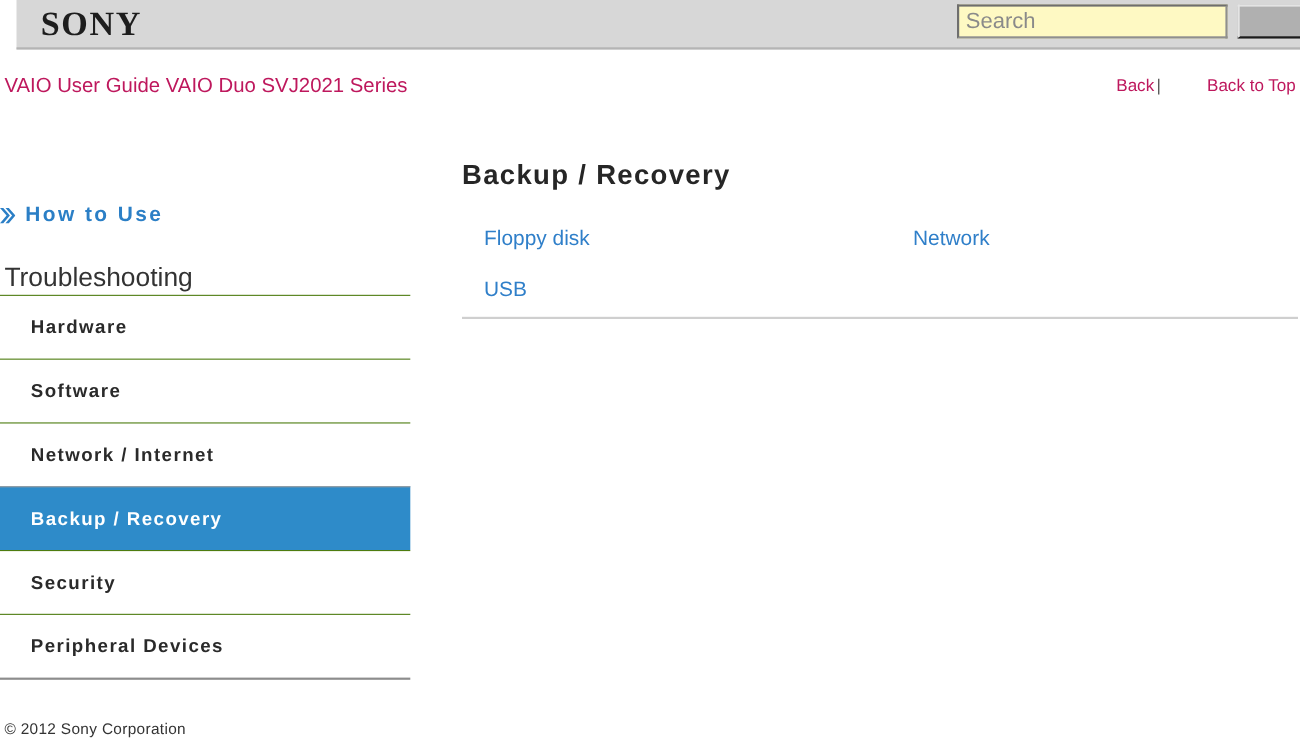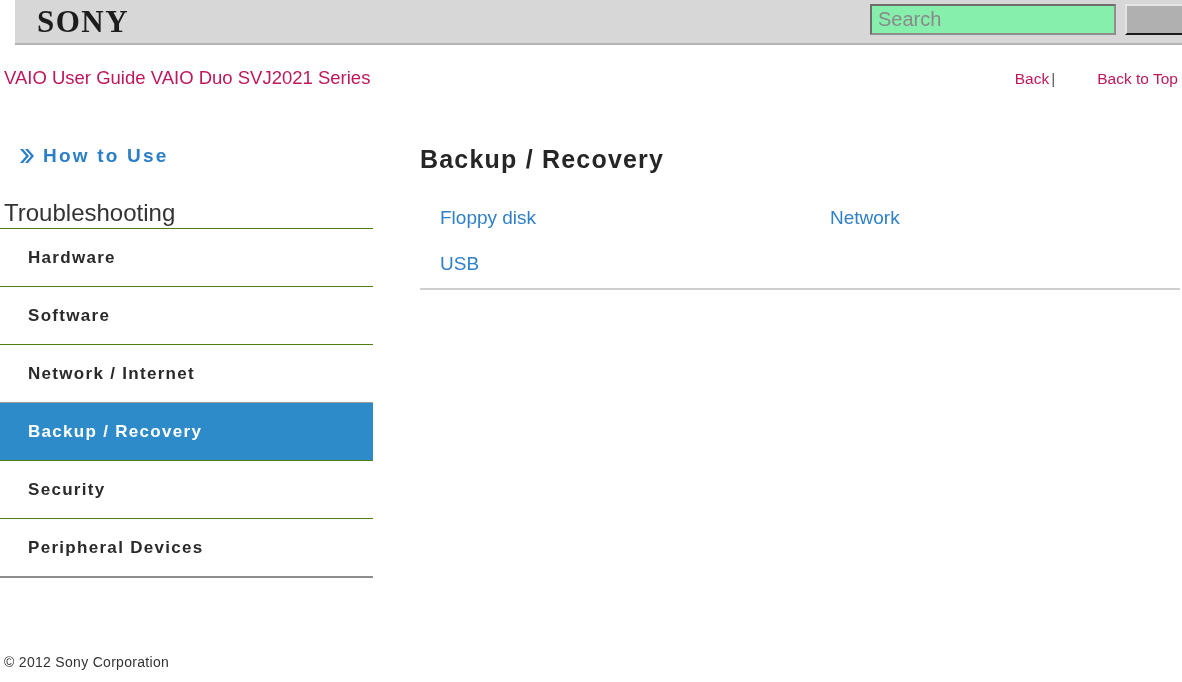--- a/index.html
+++ b/index.html
@@ -51,21 +51,21 @@
     width: 246px;
     height: 31px;
     box-sizing: border-box;
     font-family: "Liberation Sans", sans-serif;
     font-size: 20px;
     color: #444;
     padding: 2px 6px;
     border: 2px solid #8f8f8f;
     border-top-color: #6e6e6e;
     border-left-color: #6e6e6e;
-    background: #86efac;
+    background: #fef9c3;
     outline: none;
   }
   .search-input::placeholder {
     color: #8a8a8a;
     opacity: 1;
   }
   .search-button {
     margin-left: 9px;
     width: 66px;
     height: 31px;
@@ -115,23 +115,24 @@
   
   .sidebar {
     position: absolute;
     left: 0;
     top: 140px;
     width: 373px;
   }
   .howto {
     display: flex;
     align-items: center;
-    padding-left: 20px;
+    padding-left: 0;
     height: 32px;
     text-decoration: none;
+    margin-top: 40px;
   }
   .chev-icon {
     width: 14px;
     height: 16px;
     margin-right: 9px;
     display: inline-block;
     flex: 0 0 auto;
   }
   .howto-label {
     color: #2b7fc6;

